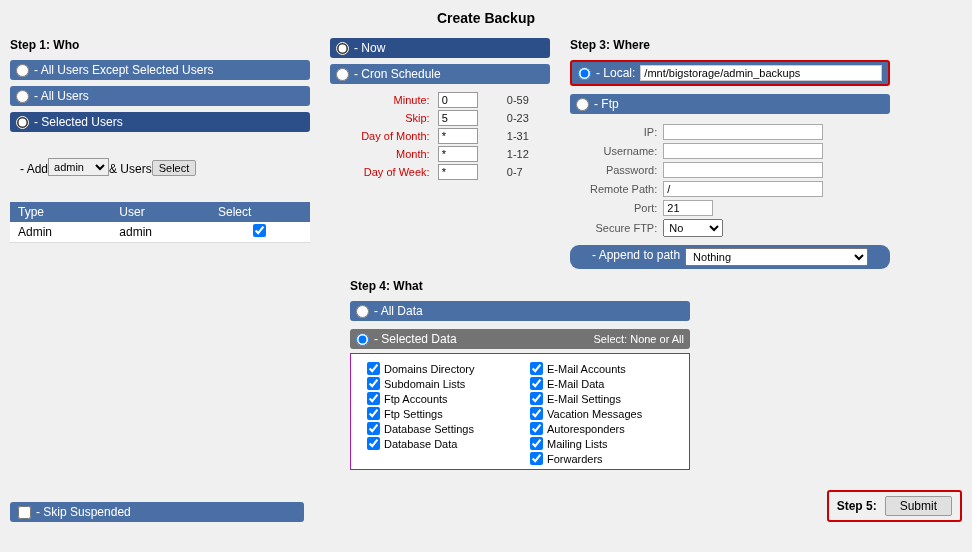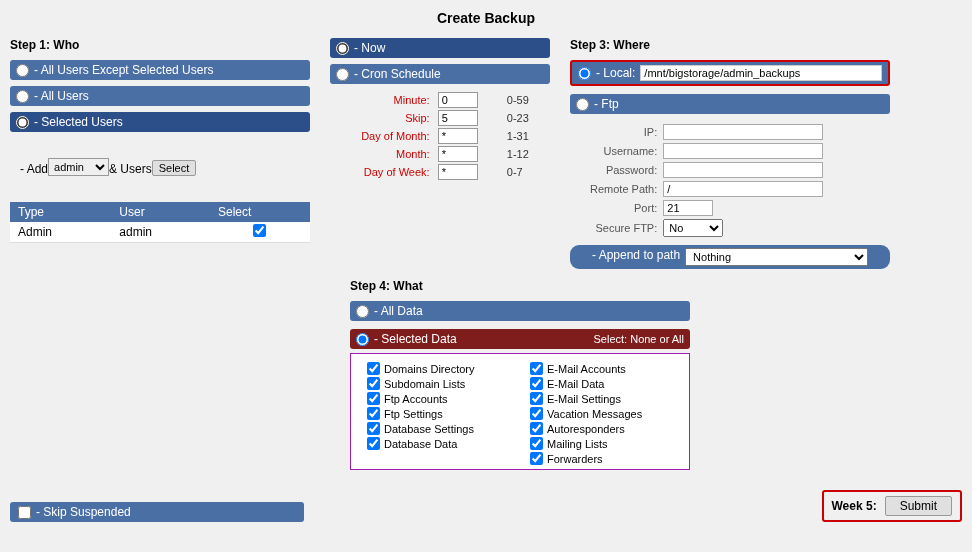--- a/index.html
+++ b/index.html
@@ -237,21 +237,21 @@
       font-size: 12px;
       padding: 2px 14px;
       border: 1px solid #999;
       background: #e0e0e0;
       cursor: pointer;
       border-radius: 2px;
     }
     .selected-data-bar {
       display: flex;
       align-items: center;
-      background: #7f1d1d;
+      background: #737373;
       color: white;
       padding: 3px 6px;
       border-radius: 3px;
       gap: 5px;
       justify-content: space-between;
     }
     .selected-data-bar .left { display: flex; align-items: center; gap: 5px; }
     .selected-data-bar .right { font-size: 11px; }
     .step4-content {
       border: 1px solid #a21caf;
@@ -475,17 +475,17 @@
       </div>
     </div>
   </div>
 
   <div class="bottom-row">
     <div class="skip-bar">
       <input type="checkbox" style="">
       <span>- Skip Suspended</span>
     </div>
     <div class="step5-area">
-      <label><span>Week 5:</span></label>
+      <label><span>Step 5:</span></label>
       <button>Submit</button>
     </div>
   </div>
 </div>
 
 </body></html>

